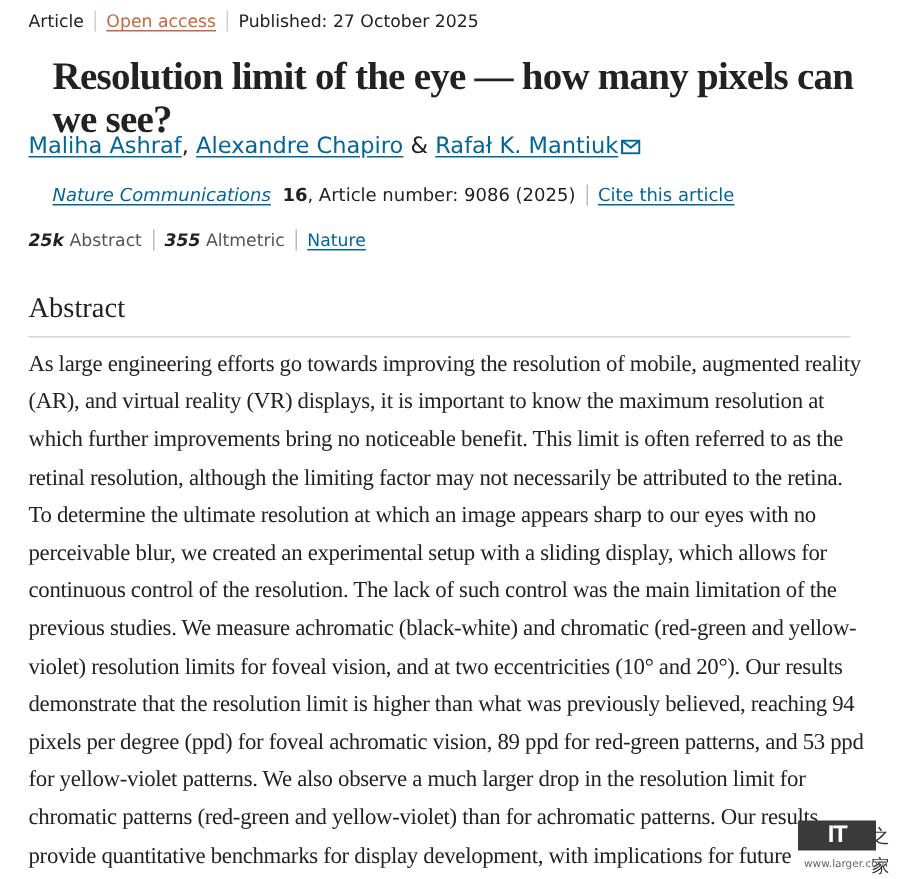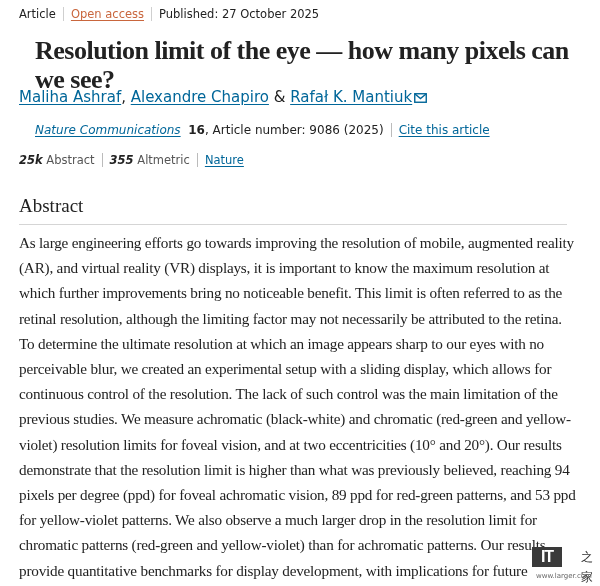--- a/index.html
+++ b/index.html
@@ -14,21 +14,21 @@
   .mail { display: inline-block; vertical-align: -1px; margin-left: 2px; }
   .journal { position: absolute; top: 123px; left: 16px; font-family: "DejaVu Sans", sans-serif; font-size: 12px; white-space: nowrap; color: #222; }
   .journal .jn { font-style: italic; }
   .journal .sep, .stats .sep { display: inline-block; width: 1px; height: 14px; background: #bbb; vertical-align: -3px; margin: 0 7px; }
   .stats { position: absolute; top: 153px; left: 0; font-family: "DejaVu Sans", sans-serif; font-size: 11.5px; white-space: nowrap; color: #555; }
   .stats b { color: #222; font-style: italic; }
   h2.abs { position: absolute; top: 195px; left: 0; margin: 0; font-family: "Liberation Serif", serif; font-weight: normal; font-size: 19px; color: #222; }
   .rule { position: absolute; top: 224px; left: 0; width: 548px; height: 1px; background: #d5d5d5; }
   .abstract { position: absolute; top: 230px; left: 0; width: 560px; margin: 0; font-family: "Liberation Serif", serif; font-size: 15.2px; line-height: 25.2px; color: #222; letter-spacing: -0.2px; }
   .watermark { position: absolute; left: 532px; top: 547px; width: 68px; height: 39px; }
-  .wm-it { position: absolute; left: 0; top: 0; width: 30px; height: 20px; background: #3a3a3a; color: #fff; font-family: "Liberation Sans", sans-serif; font-weight: bold; font-size: 16px; line-height: 20px; text-align: center; letter-spacing: -1px; }
+  .wm-it { position: absolute; left: 0; top: 0; width: 52px; height: 20px; background: #3a3a3a; color: #fff; font-family: "Liberation Sans", sans-serif; font-weight: bold; font-size: 16px; line-height: 20px; text-align: center; letter-spacing: -1px; }
   .wm-zh { position: absolute; left: 49px; top: 0; font-family: Liberation Serif, serif; font-size: 12px; line-height: 20px; color: #333; }
   .wm-url { position: absolute; left: 4px; top: 25px; font-family: "DejaVu Sans", sans-serif; font-size: 7px; color: #666; white-space: nowrap; }
 </style>
 </head>
 <body>
 
 <div class="wrap">
 
   <div class="meta">
     <span>Article</span><span class="sep"></span><a class="oa">Open access</a><span class="sep"></span><span>Published: 27 October 2025</span>

